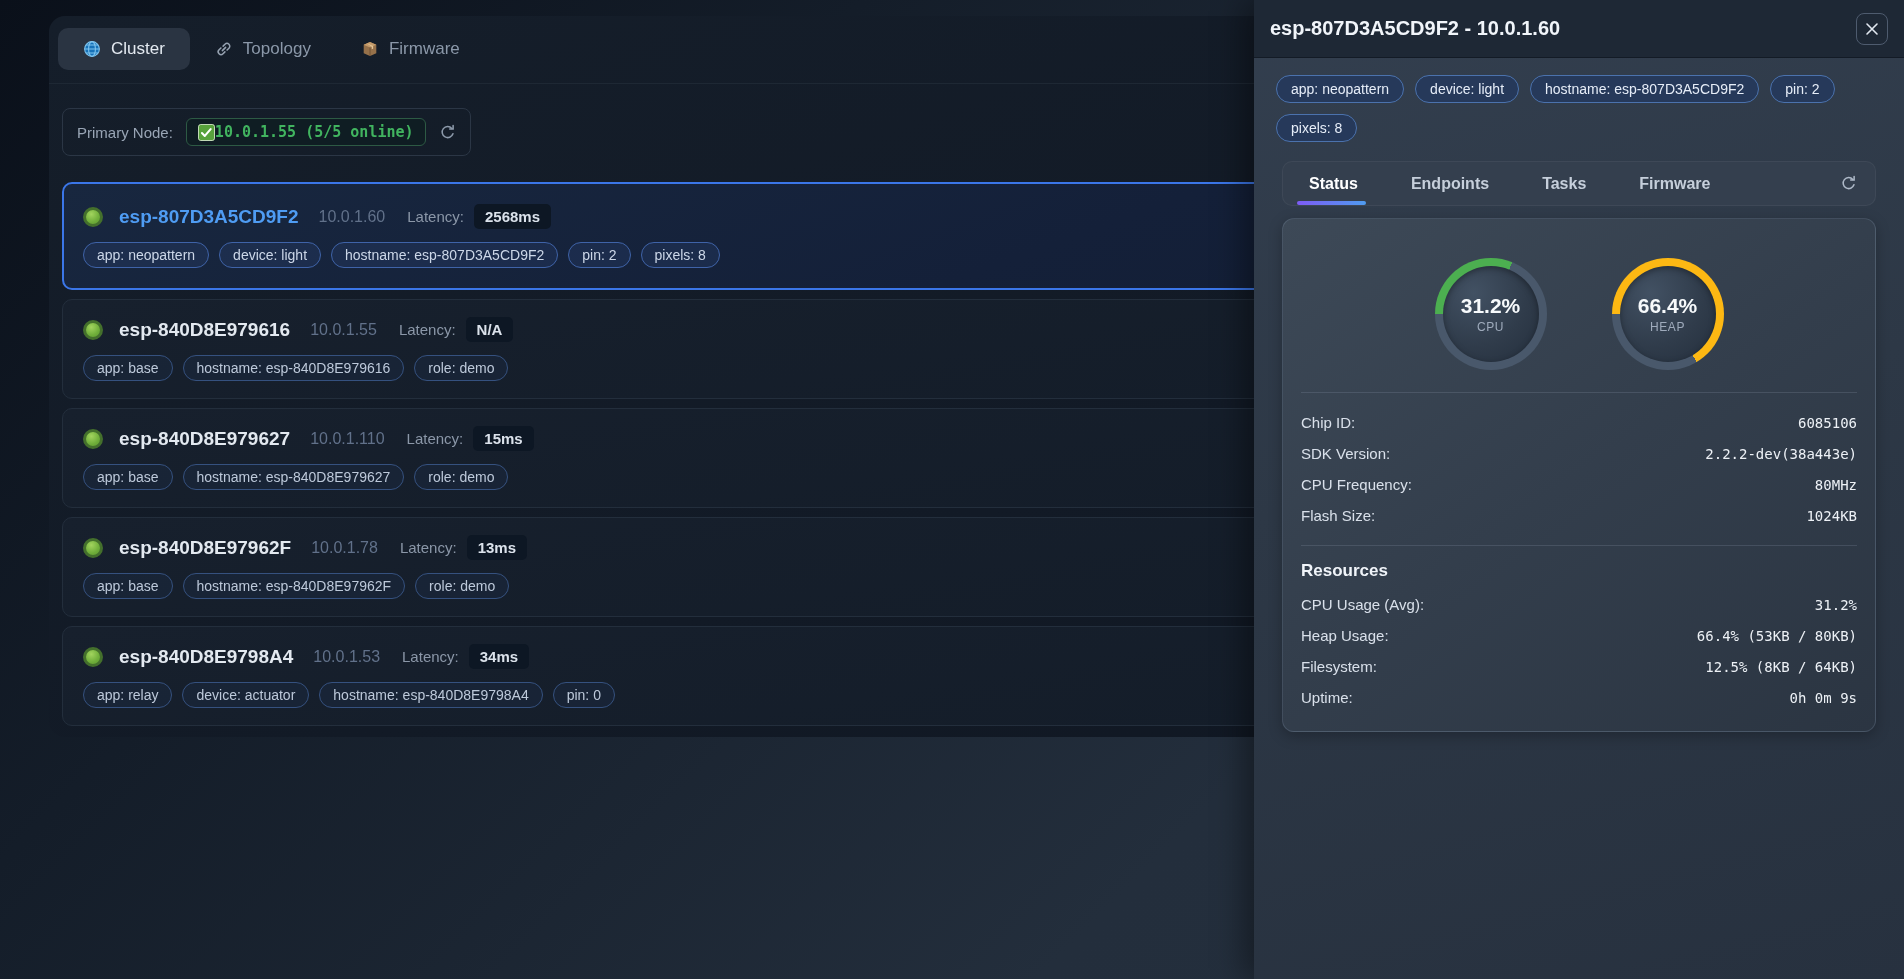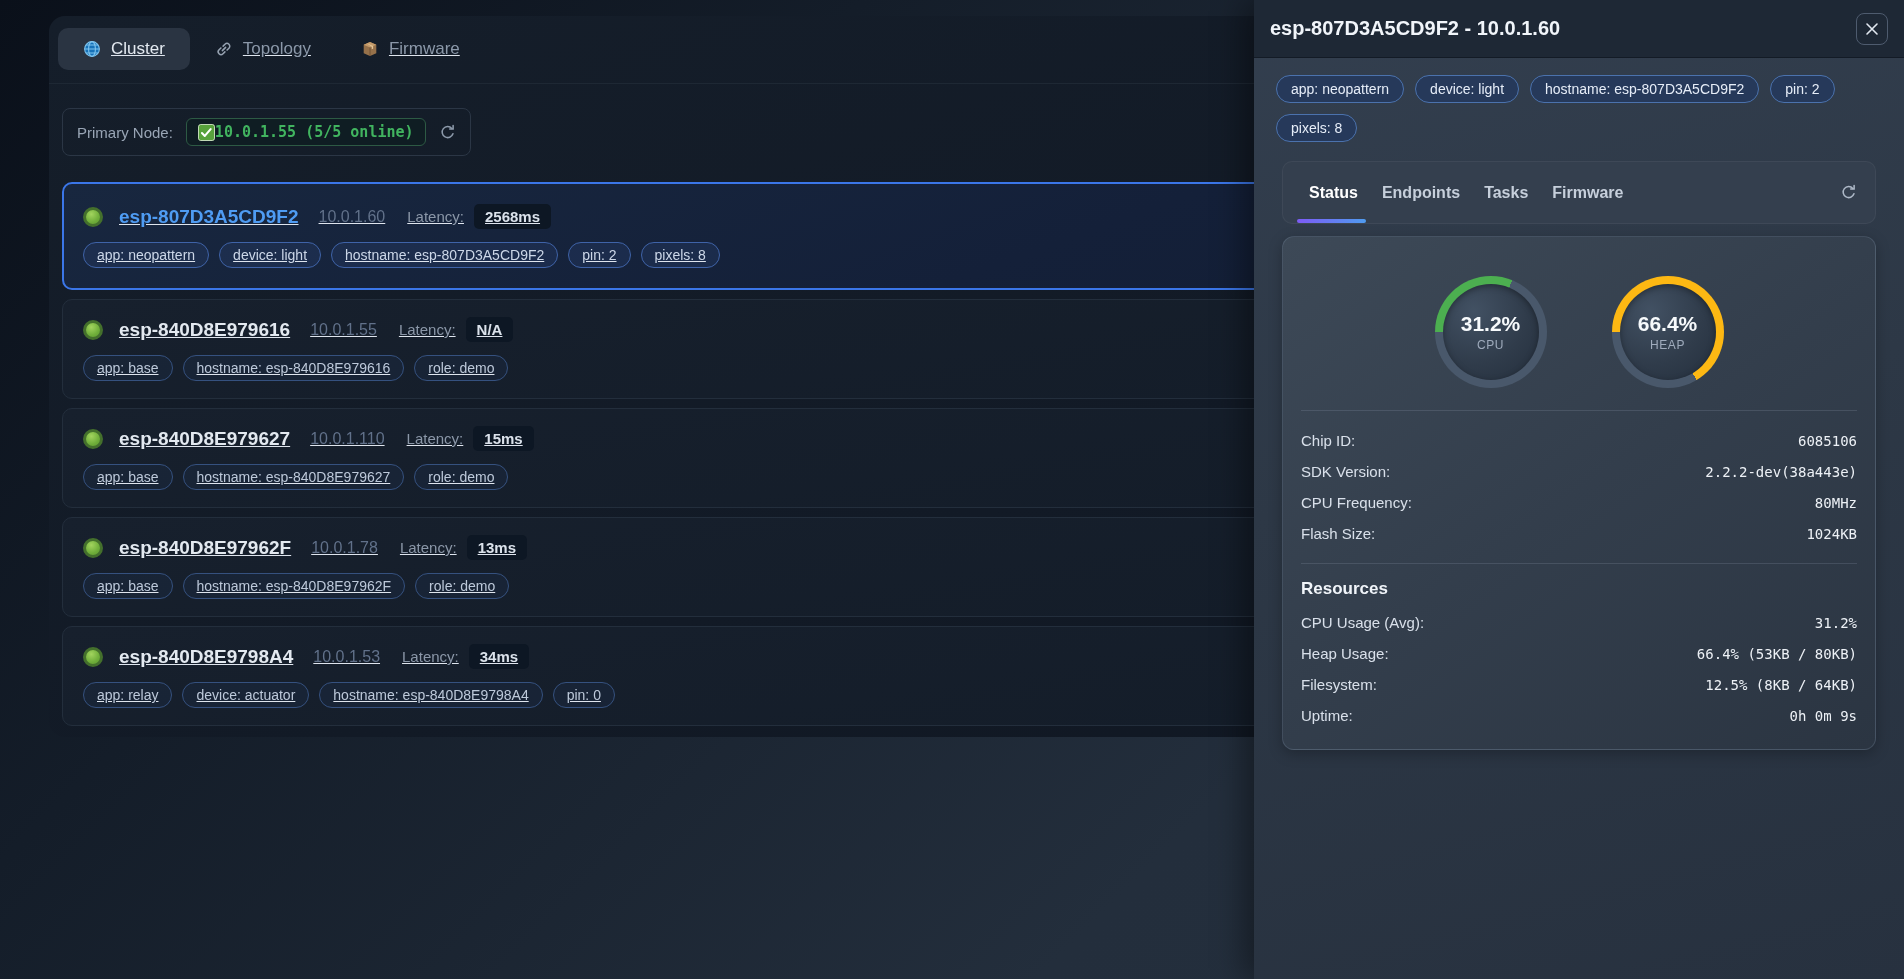--- a/index.html
+++ b/index.html
@@ -9,21 +9,20 @@
     background:linear-gradient(135deg,#0a101a 0%,#141d29 30%,#232e3c 70%,#25303e 100%);
     color:#dfe5ee; position:relative;
   }
   .mono { font-family:"DejaVu Sans Mono","Liberation Mono",monospace; }
 
   
   .dashboard {
     position:absolute; left:49px; top:16px; right:12px; height:721px;
     background:linear-gradient(160deg,#151e2a 0%,#121a26 60%,#101722 100%);
     border-radius:16px 0 0 16px;
-    text-decoration:underline;
   }
   .tabs-row { display:flex; align-items:center; padding:12px 9px 13px; border-bottom:1px solid #1e2834; }
   .mtab { display:flex; align-items:center; gap:10px; padding:11px 25px; border-radius:10px;
           font-size:17px; color:#8b98a9; cursor:pointer; }
   .mtab.active { background:#2a3442; color:#e4eaf1; }
   .mtab-icon { display:flex; width:18px; height:18px; }
 
   .primary-row { padding:24px 0 0 13px; }
   .primary-box { display:inline-flex; align-items:center; gap:13px; padding:9px 14px;
                  border:1px solid #2b3645; border-radius:8px; }
@@ -59,22 +58,22 @@
   .panel-header { height:58px; display:flex; align-items:center; padding:0 16px;
                   background:#1e2835; border-bottom:1px solid #131b26; }
   .panel-title { font-size:20px; font-weight:bold; color:#f1f5fa; }
   .close-btn { margin-left:auto; width:32px; height:32px; border-radius:8px; background:transparent;
                border:1px solid #4e5b6e; color:#e3e9f1; display:flex; align-items:center;
                justify-content:center; cursor:pointer; }
   .panel-tags { display:flex; flex-wrap:wrap; gap:11px; padding:17px 60px 0 22px; }
   .ppill { padding:5px 14px; background:#26395a; border:1px solid #4b72ad; border-radius:999px;
            font-size:14px; color:#e6edf8; white-space:nowrap; }
 
-  .panel-tabbar { margin:19px 28px 0; height:63px; background:#343f4e; border:1px solid rgba(255,255,255,.05);
-                  border-radius:10px; display:flex; align-items:stretch; padding:0 18px 0 26px; gap:24px; }
+  .panel-tabbar { margin:19px 28px 0; height:45px; background:#343f4e; border:1px solid rgba(255,255,255,.05);
+                  border-radius:10px; display:flex; align-items:stretch; padding:0 18px 0 26px; gap:53px; }
   .ptab { display:flex; align-items:center; font-size:16px; font-weight:bold; color:#c6cfdb;
           position:relative; cursor:pointer; }
   .ptab.active { color:#ffffff; }
   .ptab.active::after { content:''; position:absolute; left:-12px; right:-8px; bottom:0; height:4px;
           border-radius:3px; background:linear-gradient(90deg,#7d5bf5,#4f9cf0); }
   .panel-tabbar .icon-btn { margin-left:auto; color:#aeb9c8; }
 
   .card { margin:12px 28px 0; border-radius:12px; padding:39px 18px 18px;
           background:linear-gradient(145deg,#3d4957 0%,#333e4c 50%,#2b3542 100%);
           border:1px solid rgba(130,150,175,.25); box-shadow:0 4px 14px rgba(0,0,0,.25); }

